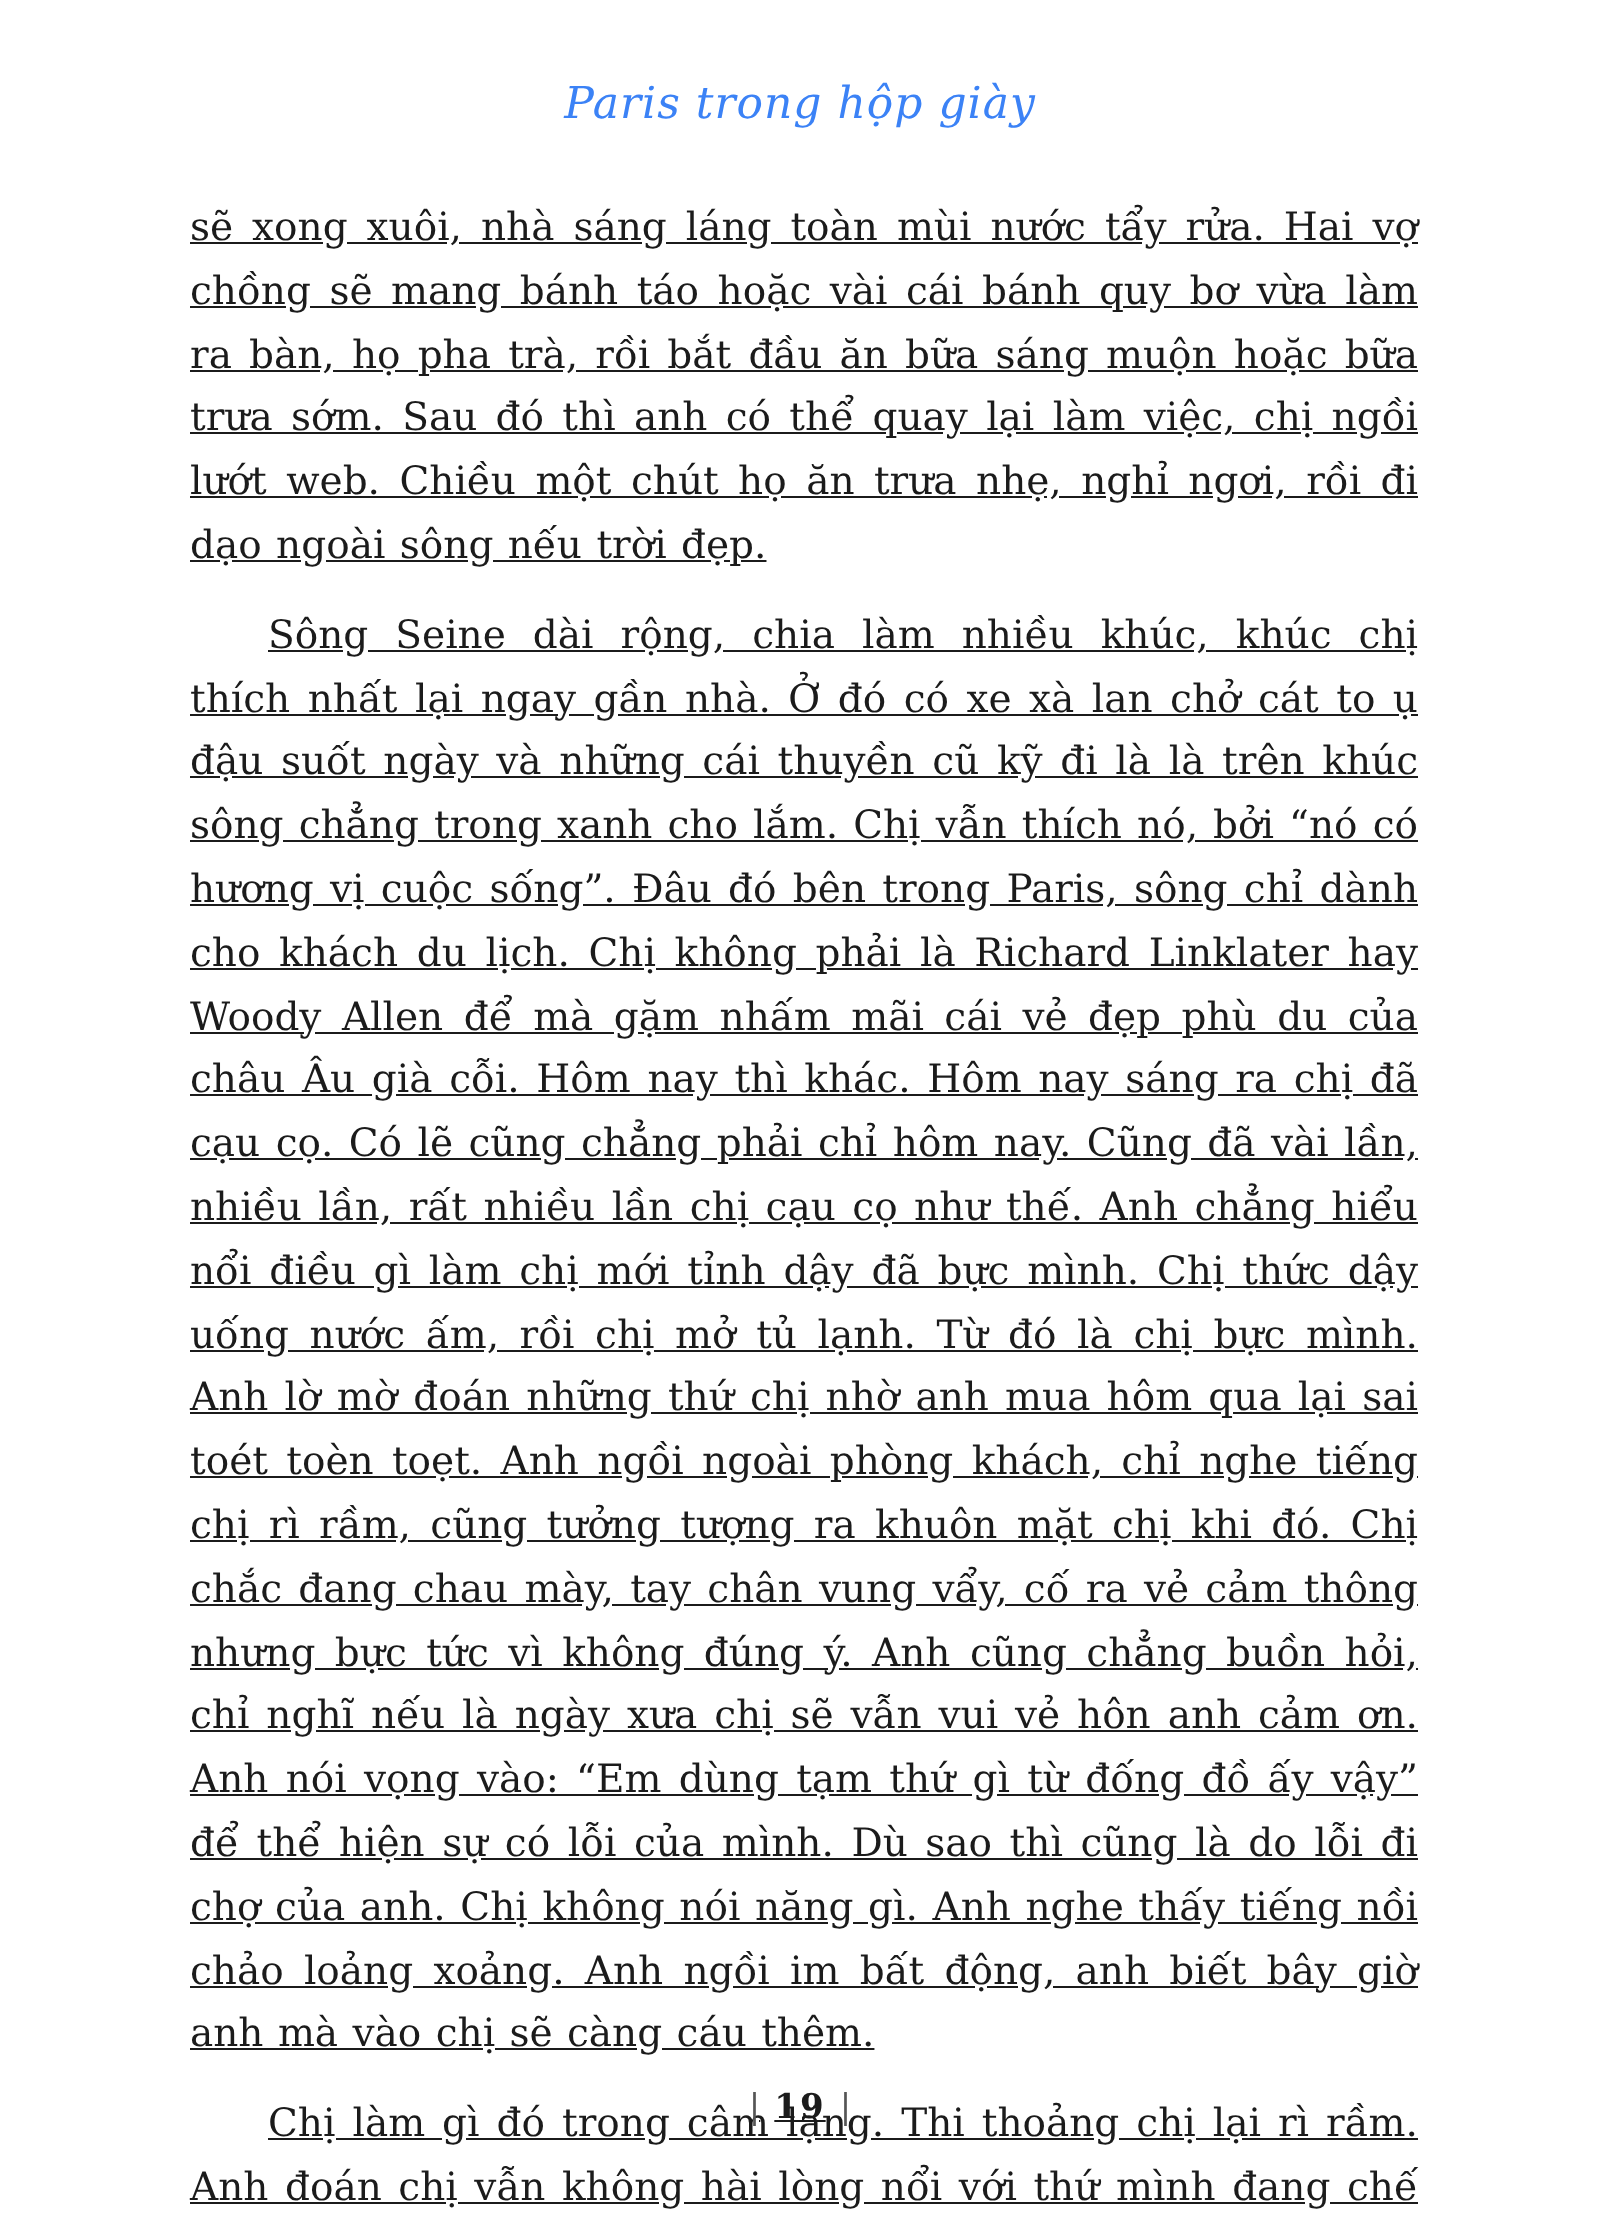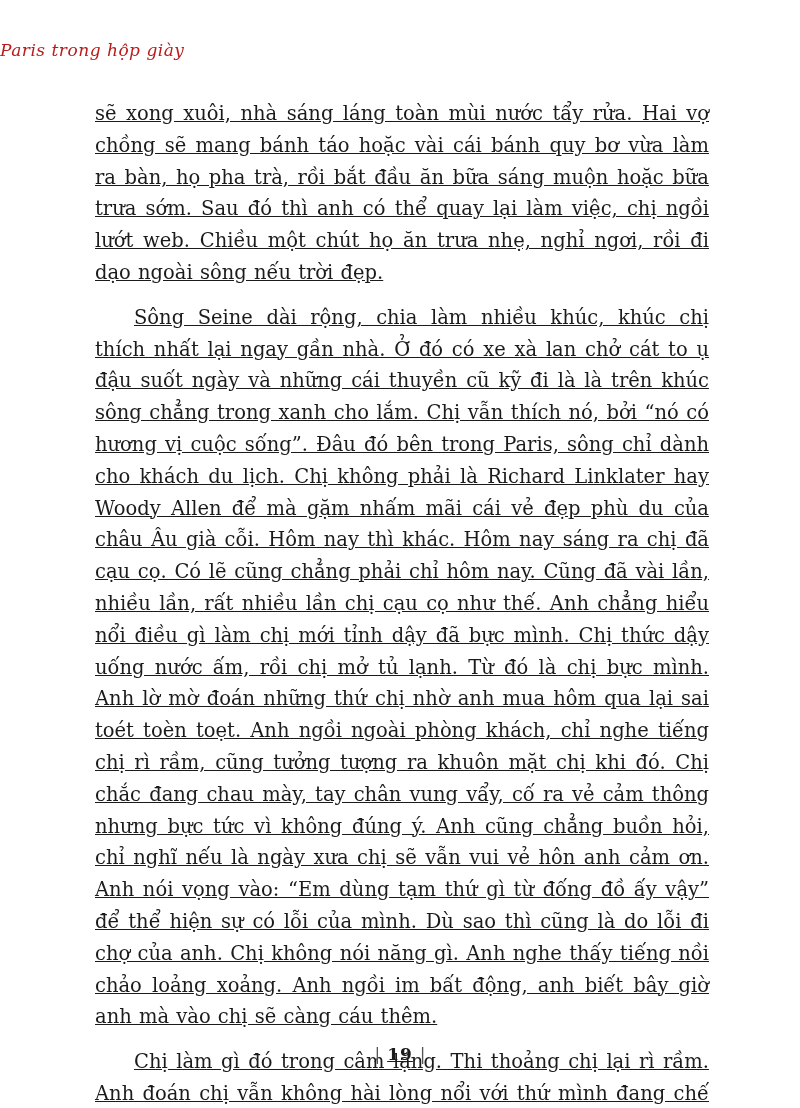--- a/index.html
+++ b/index.html
@@ -14,23 +14,24 @@
     background: #ffffff;
     font-family: "DejaVu Serif", "Liberation Serif", serif;
     color: #1b1b1b;
     overflow: hidden;
   }
   .running-header {
     position: absolute;
     top: 40px;
     left: 0;
     width: 100%;
-    font-size: 17px;
+    text-align: center;
+    font-size: 22px;
     font-style: italic;
-    color: #b91c1c;
+    color: #3b82f6;
     letter-spacing: 0.5px;
   }
   .content {
     position: absolute;
     top: 98px;
     left: 95px;
     width: 614px;
     font-size: 19.5px;
     line-height: 31.8px;
     text-align: justify;

